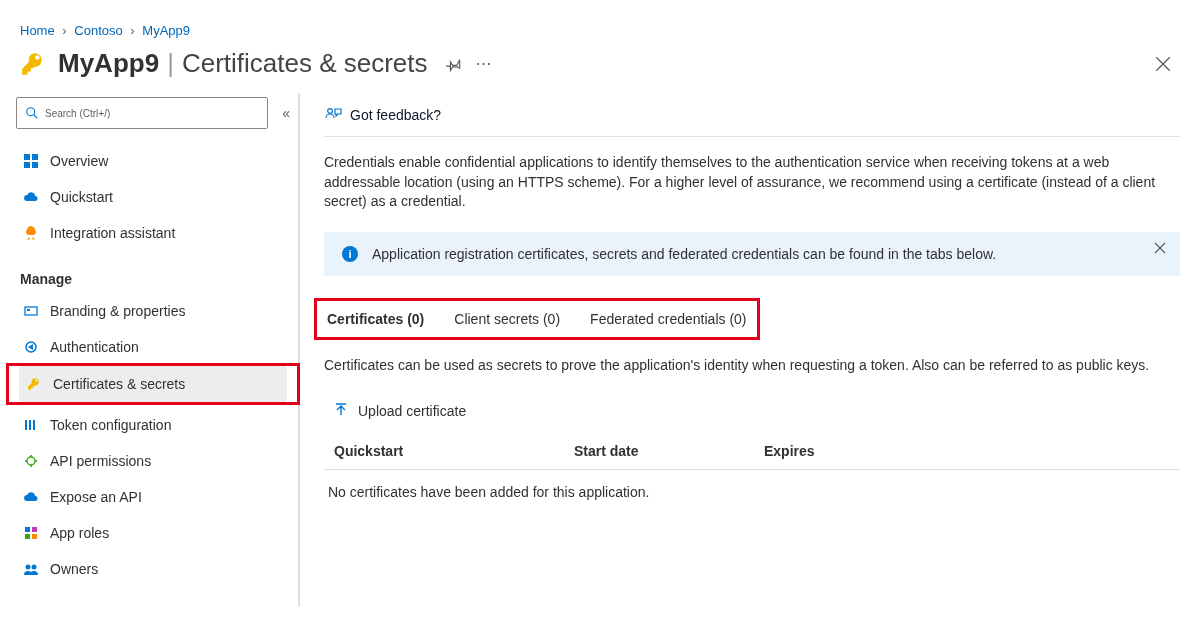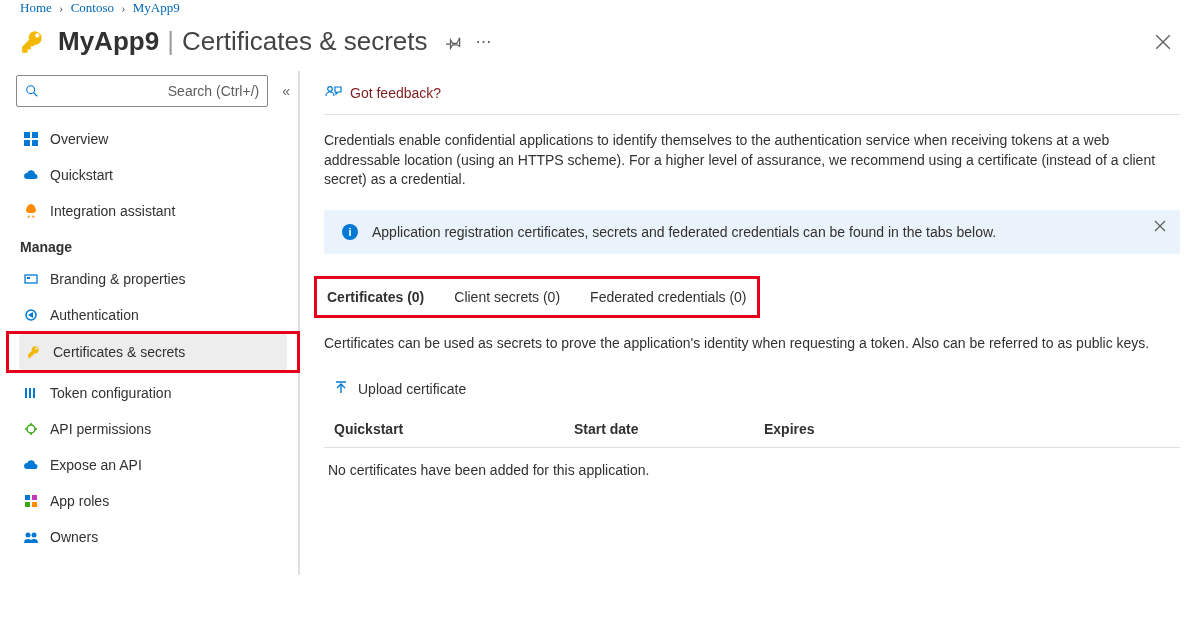--- a/index.html
+++ b/index.html
@@ -1,51 +1,51 @@
 <!DOCTYPE html>
 <html><head>
 <meta charset="utf-8">
 <style>
 * { box-sizing: border-box; margin: 0; padding: 0; }
 body { font-family: "Segoe UI", Arial, sans-serif; font-size: 14px; color: #323130; background: #fff; width: 1200px; height: 625px; overflow: hidden; }
 
-.breadcrumb { padding: 0 20px 4px; font-size: 13px; font-family: Liberation Serif, serif; }
+.breadcrumb { padding: 23px 20px 4px; font-size: 13px; }
 .breadcrumb a { color: #0067b8; text-decoration: none; }
 .breadcrumb .sep { color: #605e5c; margin: 0 4px; }
 
 .header { display: flex; align-items: center; padding: 6px 20px 14px; }
 .header .key-icon { color: #f2b900; margin-right: 12px; display:flex; }
 .header .title-strong { font-size: 26px; font-weight: 700; }
 .header .title-sep { font-size: 26px; font-weight: 400; color: #9e9d9c; margin: 0 8px; }
 .header .title-light { font-size: 26px; font-weight: 400; color: #444; }
 .header .pin { margin-left: 18px; color:#605e5c; cursor:pointer; }
 .header .dots { margin-left: 14px; color:#605e5c; cursor:pointer; letter-spacing:1px; font-size:16px; }
 .header .spacer { flex:1; }
 .header .close { color:#605e5c; cursor:pointer; margin-right:8px; }
 
 .body { display:flex; }
 
 .sidebar { width: 300px; border-right: 2px solid #e1dfdd; padding: 4px 8px 20px 16px; position:relative; }
 .sidebar .searchwrap { display:flex; align-items:center; margin-bottom:14px; }
 .search-box { flex:1; display:flex; align-items:center; border:1px solid #8a8886; border-radius:2px; height:32px; padding:0 8px; color:#605e5c; }
-.search-box input { border:none; outline:none; font-size:14px; flex:1; color:#323130; background:transparent;text-align:right; }
+.search-box input { border:none; outline:none; font-size:10px; flex:1; color:#323130; background:transparent; }
 .search-box input::placeholder { color:#605e5c; }
 .collapse { margin-left:14px; color:#605e5c; font-size:14px; cursor:pointer; }
 
 .navitem { display:flex; align-items:center; height:36px; padding:0 6px; cursor:pointer; border-radius:2px; }
 .navitem.selected { background:#ededed; }
 .navitem .ico { width:18px; display:inline-flex; justify-content:center; margin-right:10px; }
-.section-head { font-weight:600; margin:10px 0 6px 4px; }
+.section-head { font-weight:600; margin:20px 0 6px 4px; }
 
 .highlight-box { border:3px solid #e3001b; margin:-2px -10px 2px -10px; padding:0 10px; }
 
 .main { flex:1; padding: 0 20px 20px 24px; min-width:0; }
 .feedback-row { display:flex; align-items:center; height:44px; border-bottom:1px solid #e1dfdd; margin-bottom:16px; }
 .feedback-row .fb-icon { color:#0078d4; margin-right:8px; display:flex; }
-.feedback-row a { color:#7f1d1d; text-decoration:none; cursor:pointer; }
+.feedback-row a { color:#0f172a; text-decoration:none; cursor:pointer; }
 
 .desc { color:#323130; line-height:1.4; margin-bottom:20px; }
 
 .infobox { background:#eaf2fb; padding:14px 18px; display:flex; align-items:center; position:relative; margin-bottom:22px; }
 .infobox .info-i { background:#0078d4; color:#fff; width:16px; height:16px; border-radius:50%; font-size:11px; font-weight:700; display:flex; align-items:center; justify-content:center; margin-right:14px; flex-shrink:0; }
 .infobox .info-x { position:absolute; right:14px; top:10px; color:#605e5c; cursor:pointer; }
 
 .tabrow { display:flex; gap:30px; }
 .tabrow.highlighted { border:3px solid #e3001b; padding:6px 10px; margin-left:-10px; display:inline-flex; }
 .tab { cursor:pointer; padding:4px 0;}

